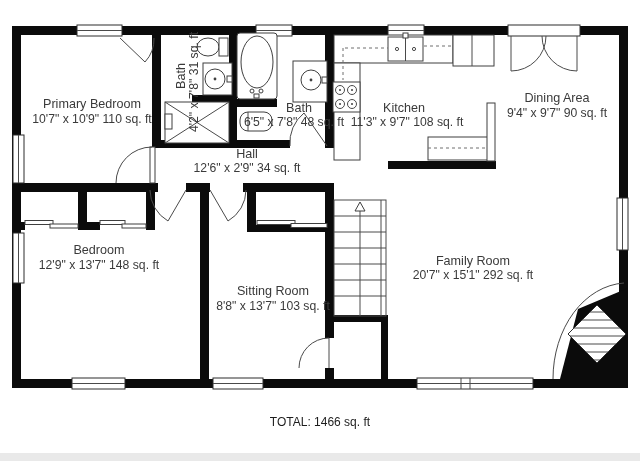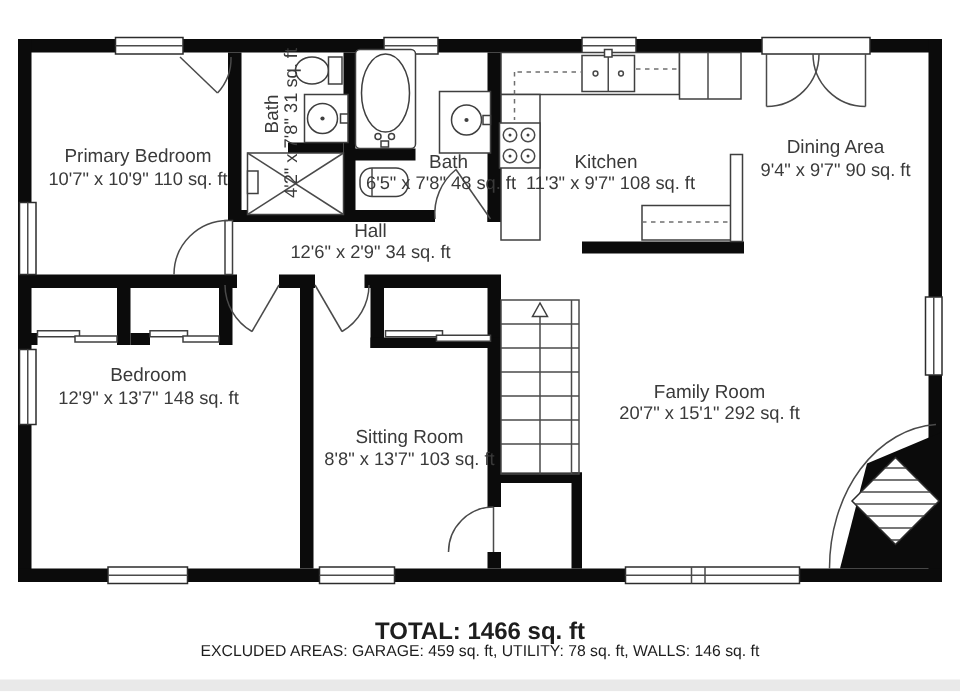--- a/index.html
+++ b/index.html
@@ -8,21 +8,21 @@
   #plan-svg{position:absolute;left:0;top:0;}
   .room-name{font-size:12.6px;fill:#3a3a3a;}
   .room-dims{font-size:12.2px;fill:#3a3a3a;}
   .wall{fill:#0b0b0b;}
   .fix{fill:#ffffff;stroke:#3f3f3f;stroke-width:1;}
   .thin{fill:none;stroke:#4a4a4a;stroke-width:1;}
   .dash{fill:none;stroke:#6f6f6f;stroke-width:1;stroke-dasharray:3 3;}
   .win{fill:#ffffff;stroke:#2c2c2c;stroke-width:1;}
   .arc{fill:none;stroke:#4a4a4a;stroke-width:1;}
   #footer{position:absolute;left:0;top:412px;width:640px;text-align:center;color:#1d1d1d;}
-  #footer .f-total{font-size:16px;font-weight:bold;line-height:12px;margin-top:4px;}
+  #footer .f-total{font-size:12px;font-weight:normal;line-height:12px;margin-top:4px;}
   #footer .f-line{font-size:10.5px;line-height:11.5px;margin-top:1px;}
   #bottom-strip{position:absolute;left:0;top:453px;width:640px;height:8px;background:#e9e9e9;}
 </style>
 </head>
 <body>
 
 <div id="stage">
 
 <svg id="plan-svg" width="640" height="405" viewBox="0 0 640 405">
 
@@ -286,17 +286,16 @@
     <text class="room-name" x="273" y="295">Sitting Room</text>
     <text class="room-dims" x="273" y="310">8'8" x 13'7" 103 sq. ft</text>
 
     <text class="room-name" x="473" y="265">Family Room</text>
     <text class="room-dims" x="473" y="279">20'7" x 15'1" 292 sq. ft</text>
   </g>
 </svg>
 
   <div id="footer">
     <div class="f-total">TOTAL: 1466 sq. ft</div>
-    <div class="f-line">EXCLUDED AREAS: GARAGE: 459 sq. ft, UTILITY: 78 sq. ft, WALLS: 146 sq. ft</div>
   </div>
 
   <div id="bottom-strip"></div>
 </div>
 
 </body></html>

